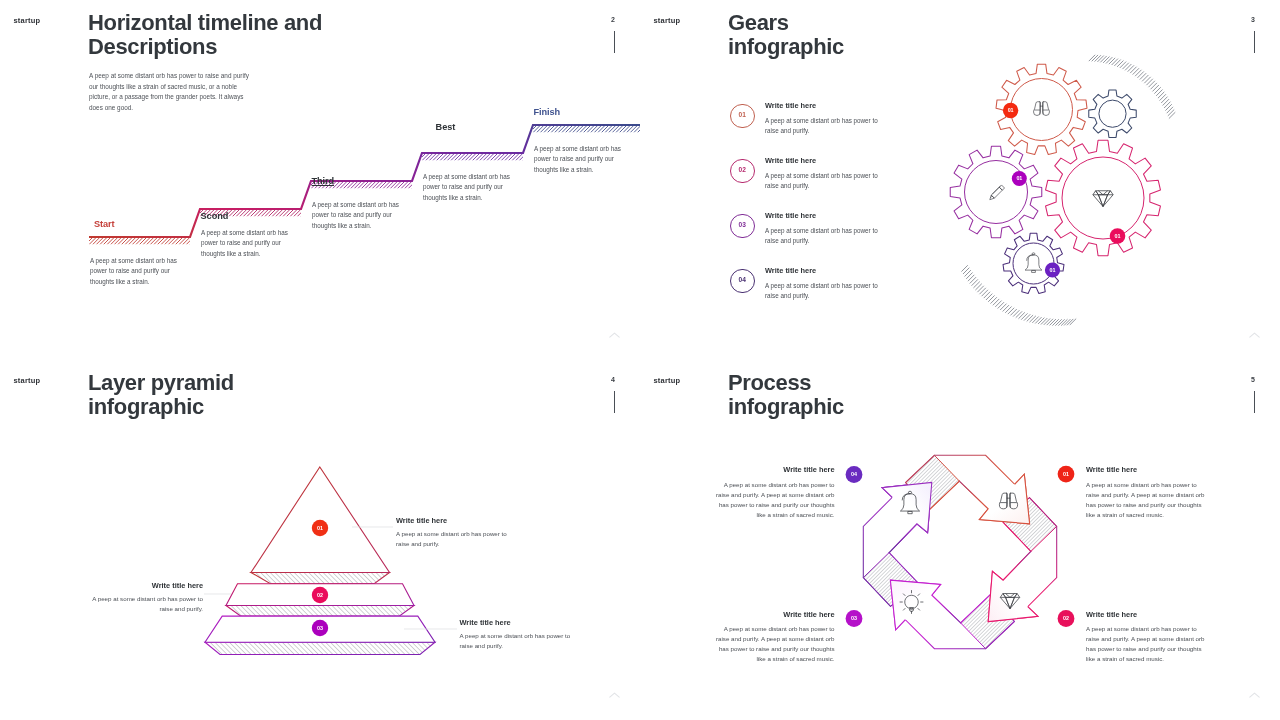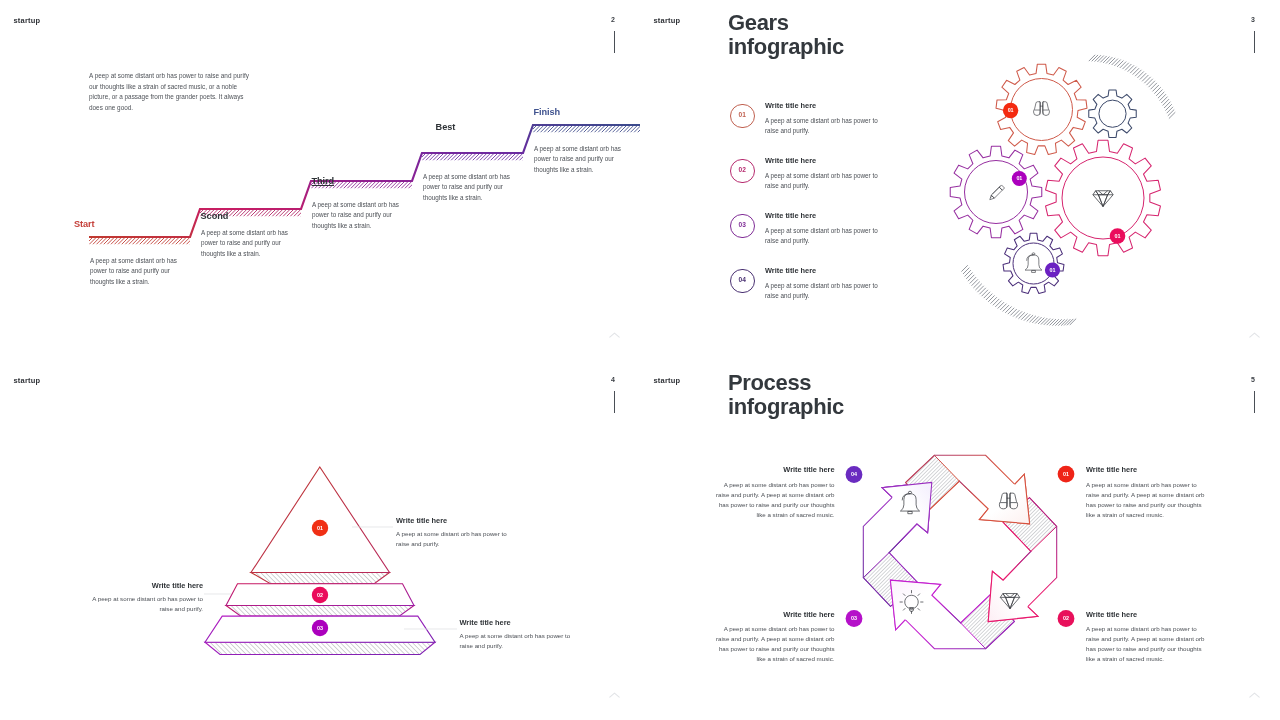--- a/index.html
+++ b/index.html
@@ -48,20 +48,21 @@
   .prl.left{text-align:right;}
 </style>
 </head>
 <body>
 
 <div class="deck">
   <section class="slide s1">
     <div class="brand">startup</div>
     <div class="pnum">2</div>
     <div class="pbar"></div>
+    <h1 class="title">Horizontal timeline and Descriptions</h1>
     <p class="intro">A peep at some distant orb has power to raise and purify our thoughts like a strain of sacred music, or a noble picture, or a passage from the grander poets. It always does one good.</p>
     <svg class="stairs" width="552" height="140" viewBox="0 0 552 140">
       <defs>
         <pattern id="hatchA" width="6" height="6" patternTransform="rotate(45)" patternUnits="userSpaceOnUse">
           <line x1="0" y1="0" x2="0" y2="6" stroke="#9a5d5d" stroke-width="1.6"></line>
         </pattern>
         <linearGradient id="stairGrad" x1="0" y1="1" x2="1" y2="0">
           <stop offset="0" stop-color="#c0392f"></stop>
             <stop offset="0.25" stop-color="#c71d64"></stop>
           <stop offset="0.52" stop-color="#8e2093"></stop>
@@ -259,21 +260,21 @@
             <line x1="545.0000000000007" y1="13.4" x2="553.0000000000007" y2="5.4" stroke="#3d4a8a" stroke-width="0.9" opacity="0.95"></line>
             <line x1="548.6000000000007" y1="13.4" x2="556.6000000000007" y2="5.4" stroke="#3d4a8a" stroke-width="0.9" opacity="0.95"></line>
             <line x1="552.2000000000007" y1="13.4" x2="560.2000000000007" y2="5.4" stroke="#3d4a8a" stroke-width="0.9" opacity="0.95"></line>
             <line x1="555.8000000000008" y1="13.4" x2="563.8000000000008" y2="5.4" stroke="#3d4a8a" stroke-width="0.9" opacity="0.95"></line>
             <line x1="559.4000000000008" y1="13.4" x2="567.4000000000008" y2="5.4" stroke="#3d4a8a" stroke-width="0.9" opacity="0.95"></line>
           </g>
         </g>
       <path class="stairline" fill="none" stroke="url(#stairGrad)" stroke-width="2.2" d="M 1 117 L 102 117 L 112 89 L 213 89 L 223 61 L 324 61 L 334 33 L 435 33 L 445 5 L 552 5"></path>
     </svg>
     <div class="steplabels">
-        <div class="steplabel" style="left: 74px; top: 218.5px; color: rgb(197, 65, 59);">Start</div>
+        <div class="steplabel" style="left: 94px; top: 218.5px; color: rgb(197, 65, 59);">Start</div>
         <div class="steptext" style="left: 90px; top: 255.5px;">A peep at some distant orb has power to raise and purify our thoughts like a strain.</div>
         <div class="steplabel" style="left: 200.6px; top: 190.5px; color: rgb(47, 51, 55); margin-top: 20px;">Scond</div>
         <div class="steptext" style="left: 201px; top: 227.5px;">A peep at some distant orb has power to raise and purify our thoughts like a strain.</div>
         <div class="steplabel" style="left: 311.6px; top: 176px; color: rgb(47, 51, 55); text-decoration: underline;">Third</div>
         <div class="steptext" style="left: 312px; top: 199.5px;">A peep at some distant orb has power to raise and purify our thoughts like a strain.</div>
         <div class="steplabel" style="left: 422.6px; top: 122px; color: rgb(47, 51, 55); padding-left: 13px;">Best</div>
         <div class="steptext" style="left: 423px; top: 171.5px;">A peep at some distant orb has power to raise and purify our thoughts like a strain.</div>
         <div class="steplabel" style="left: 533.6px; top: 106.5px; color: rgb(64, 83, 143); text-align: center;">Finish</div>
         <div class="steptext" style="left: 534px; top: 143.5px;">A peep at some distant orb has power to raise and purify our thoughts like a strain.</div>
       </div>
@@ -446,20 +447,21 @@
         </g>
       </svg>
     <svg class="chev" viewBox="0 0 11 6">
         <path d="M0.8 5.1 L5.5 1.1 L10.2 5.1"></path>
       </svg>
   </section>
   <section class="slide s3">
     <div class="brand">startup</div>
     <div class="pnum">4</div>
     <div class="pbar"></div>
+    <h1 class="title">Layer pyramid infographic</h1>
     <svg class="pyr" width="640" height="360" viewBox="0 360 640 360">
         <defs>
           <pattern id="pyrHatch" width="3.4" height="3.4" patternUnits="userSpaceOnUse" patternTransform="rotate(-45)">
             <line x1="0" y1="0" x2="0" y2="3.4" stroke="#6d7076" stroke-width="0.62"></line>
           </pattern>
           <linearGradient id="pyst0" x1="0" y1="0" x2="1" y2="1">
             <stop offset="0" stop-color="#c0392f"></stop>
             <stop offset="1" stop-color="#b8285c"></stop>
           </linearGradient>
           <linearGradient id="pyst1" x1="0" y1="0" x2="1" y2="1">

